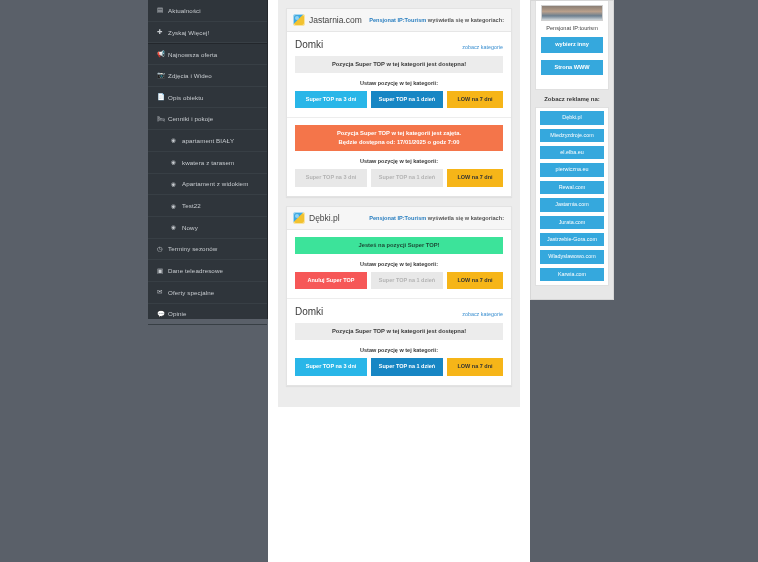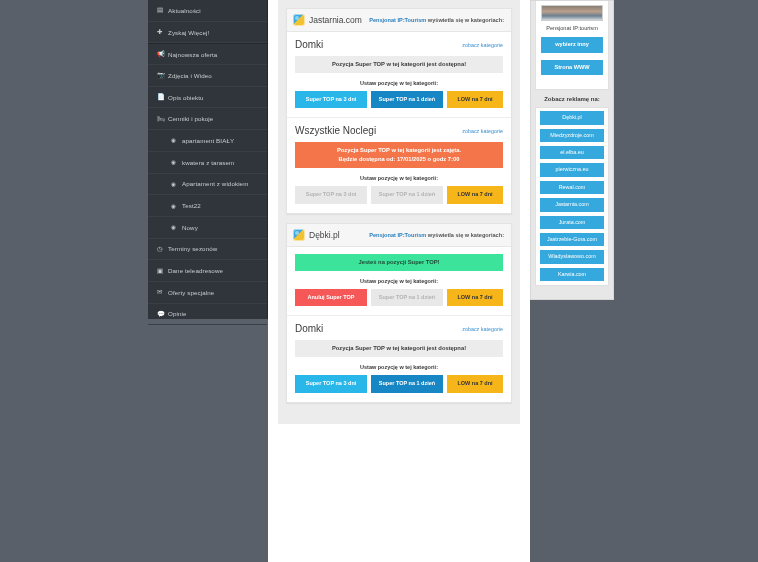--- a/index.html
+++ b/index.html
@@ -78,21 +78,21 @@
   .portal-note { font-size: 5.6px; color: #555; white-space: nowrap; }
   .portal-note .hl { color: #2a7fc0; font-weight: bold; }
   .portal-note .b { font-weight: bold; }
 
   
   .cat {
     padding: 7px 8px 9px 8px;
     border-bottom: 1px solid #ededed;
   }
   .cat:last-child { border-bottom: none; }
-  .cat-head { display: flex; align-items: center; justify-content: space-between; margin-bottom: 6px; }
+  .cat-head { display: flex; align-items: flex-end; justify-content: space-between; margin-bottom: 6px; }
   .cat-title { font-size: 10px; color: #3b3b3b; }
   .cat-link { font-size: 5.4px; color: #3a8fd0; text-decoration: none; }
 
   .status {
     font-size: 5.8px; font-weight: bold; text-align: center;
     padding: 4px 2px; margin-bottom: 7px; line-height: 1.55;
   }
   .status.neutral { background: #ececec; color: #3a3a3a; }
   .status.busy    { background: #f4754a; color: #ffffff; }
   .status.ok      { background: #3ce39a; color: #1d4a36; }
@@ -238,24 +238,20 @@
               <div>Pozycja Super TOP w tej kategorii jest dostępna!</div>
             </div>
             <div class="setlabel">Ustaw pozycję w tej kategorii:</div>
             <div class="btnrow">
               <button class="btn b3">Super TOP na 3 dni</button>
               <button class="btn b1">Super TOP na 1 dzień</button>
               <button class="btn blow">LOW na 7 dni</button>
             </div>
           </div>
           <div class="cat">
-            <div class="cat-head">
-              <div class="cat-title">Wszystkie Noclegi</div>
-              <a href="#" class="cat-link">zobacz kategorie</a>
-            </div>
             <div class="status busy">
               <div>Pozycja Super TOP w tej kategorii jest zajęta.</div>
               <div>Będzie dostępna od: 17/01/2025 o godz 7:00</div>
             </div>
             <div class="setlabel">Ustaw pozycję w tej kategorii:</div>
             <div class="btnrow">
               <button class="btn b3 dis">Super TOP na 3 dni</button>
               <button class="btn b1 dis">Super TOP na 1 dzień</button>
               <button class="btn blow">LOW na 7 dni</button>
             </div>

